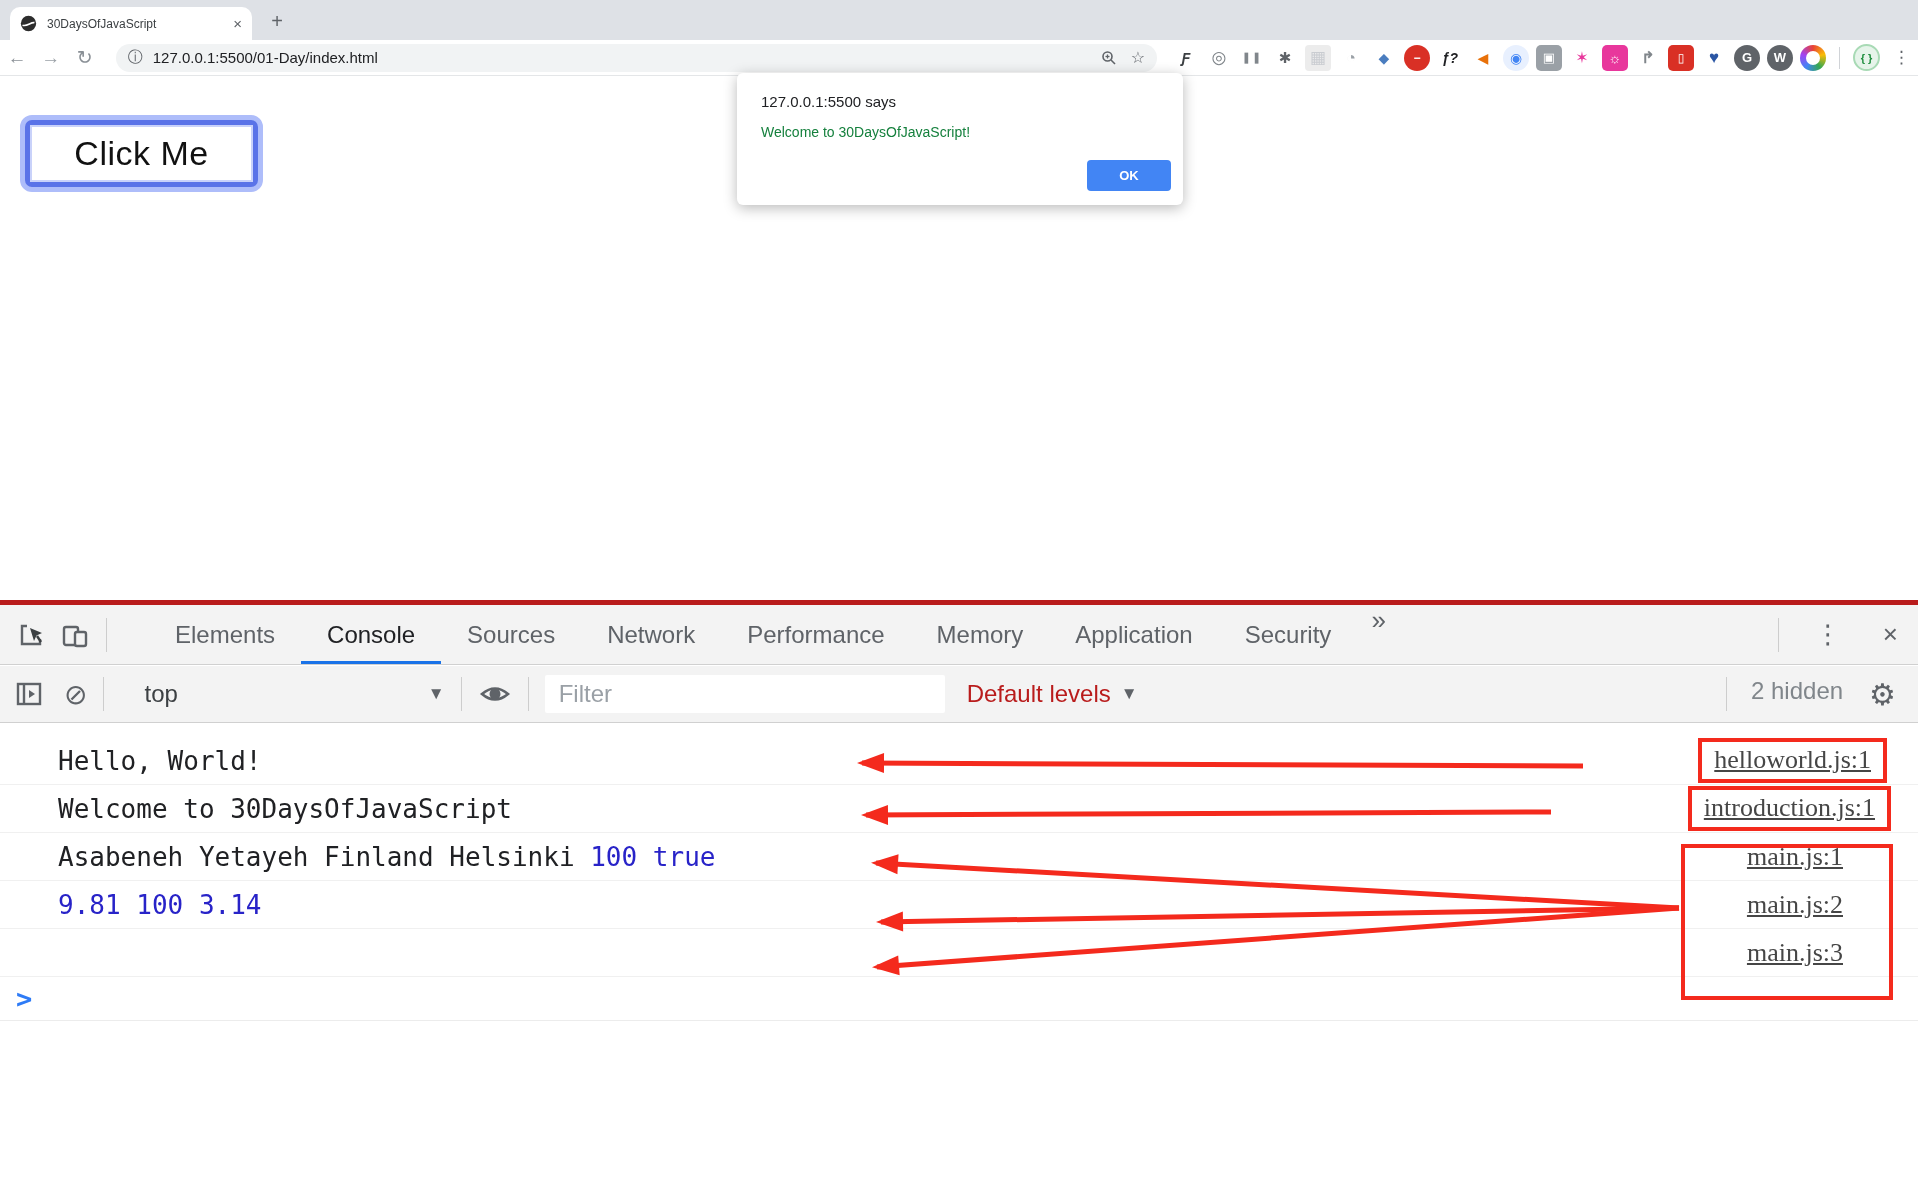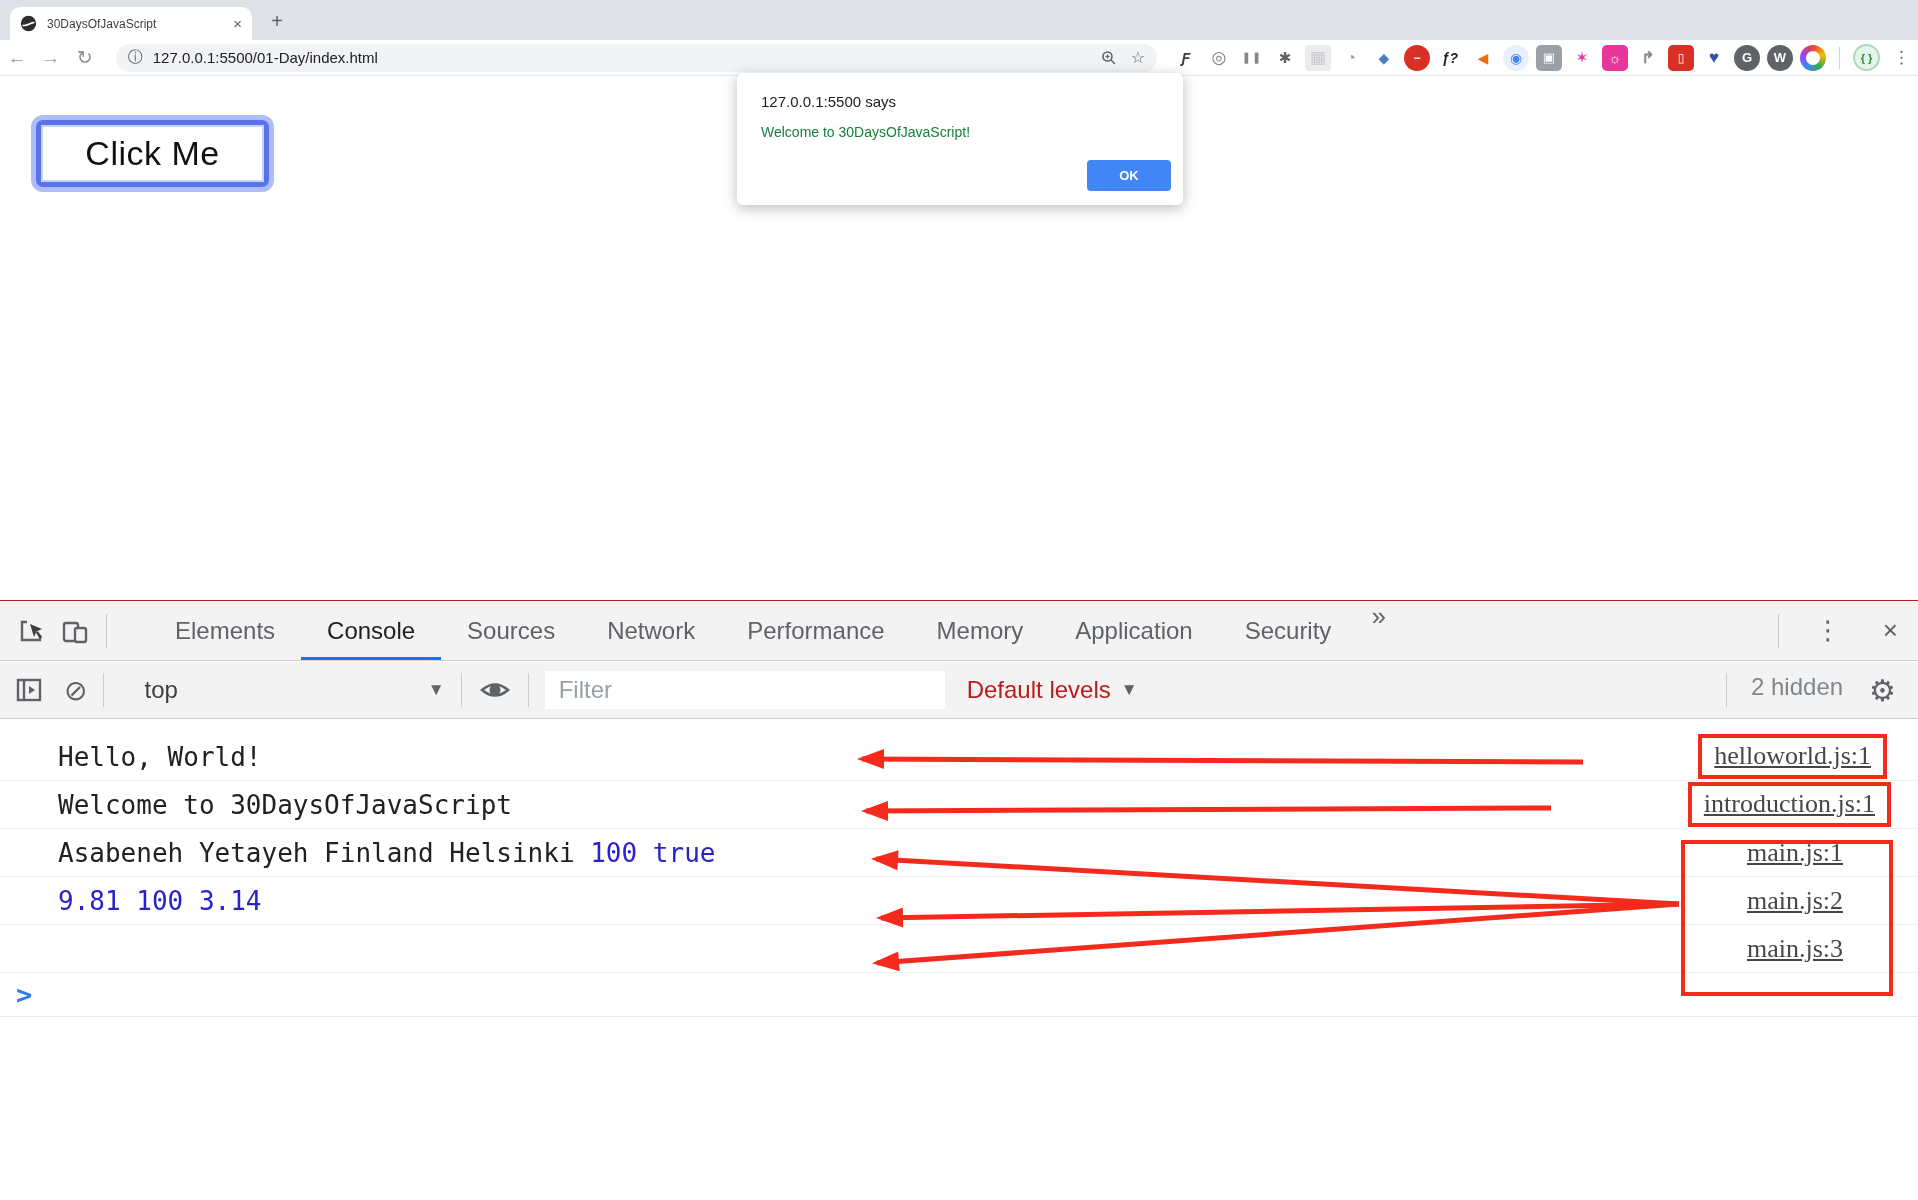--- a/index.html
+++ b/index.html
@@ -52,37 +52,37 @@
   .x-wheel{background:conic-gradient(#e84335,#fbbc05,#34a853,#4285f4,#a142f4,#e84335);}
   .x-wheel-in{width:14px;height:14px;border-radius:50%;background:#fff;}
   .chrome-sep{width:1px;height:22px;background:#d0d3d7;margin:0 6px;}
   .avatar{width:27px;height:27px;border-radius:50%;background:#e6f4ea;border:2px solid #a8dab5;
           color:#1e8e3e;font-size:11px;font-weight:bold;display:flex;align-items:center;justify-content:center;}
   .kebab{color:#5f6368;font-size:17px;margin:0 8px 0 6px;}
 
   
   .page { position:absolute; left:0; top:77px; width:1918px; height:523px; background:#fff; }
   .clickme-outer { position:absolute; left:20px; top:38px; width:243px; height:77px;
-                   border:5px solid #aebdfa; border-radius:12px; background:#5a73e8; padding:5px;margin-left:11px; }
+                   border:5px solid #aebdfa; border-radius:12px; background:#5a73e8; padding:5px; }
   .clickme-inner { width:100%; height:100%; background:#fff; border:2px solid #c9d2fa;
                    display:flex; align-items:center; justify-content:center;
                    font-size:34px; color:#111; letter-spacing:0.5px; }
 
   
   .dialog { position:absolute; left:737px; top:73px; width:446px; height:132px; background:#fff;
             border-radius:6px; box-shadow:0 3px 14px rgba(0,0,0,.28); padding:20px 15px 0 24px; }
   .dialog-title { font-size:15px; color:#202124; }
   .dialog-msg { font-size:14px; color:#15803d; margin-top:14px; }
   .dialog-actions { position:absolute; right:12px; bottom:14px; }
   .ok-btn { width:84px; height:31px; background:#4285f4; color:#fff; border:none; border-radius:4px;
             font-size:13px; font-weight:bold; font-family:"Liberation Sans",sans-serif; }
 
   
   .devtools { position:absolute; left:0; top:600px; width:1918px; height:600px; background:#fff;
-              border-top:1px solid #b91c1c; }
+              border-top:5px solid #b91c1c; }
   .dt-tabs { position:absolute; left:0; top:0; width:1918px; height:60px; background:#f3f3f3;
              border-bottom:1px solid #d0d0d0; display:flex; align-items:center; }
   .dt-icon { width:34px; height:34px; display:flex; align-items:center; justify-content:center; }
   .dt-sep { width:1px; height:34px; background:#cdcdcd; margin:0 14px; }
   .dt-tab { font-size:24px; color:#5f6368; padding:0 26px; height:59px; display:flex;
             align-items:center; white-space:nowrap; }
   .dt-tab.active { color:#202124; border-bottom:3px solid #1a73e8; padding-top:3px; }
   .dt-more { font-size:26px; color:#5f6368; padding:0 14px; }
   .dt-right { margin-left:auto; display:flex; align-items:center; }
   .dt-kebab { font-size:26px; color:#5f6368; padding:0 22px; }

